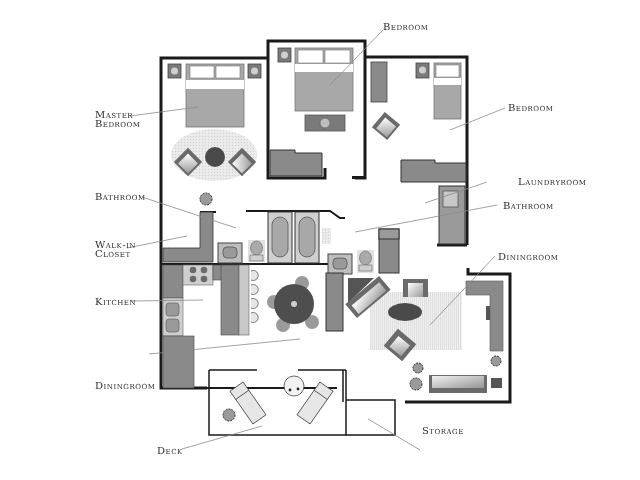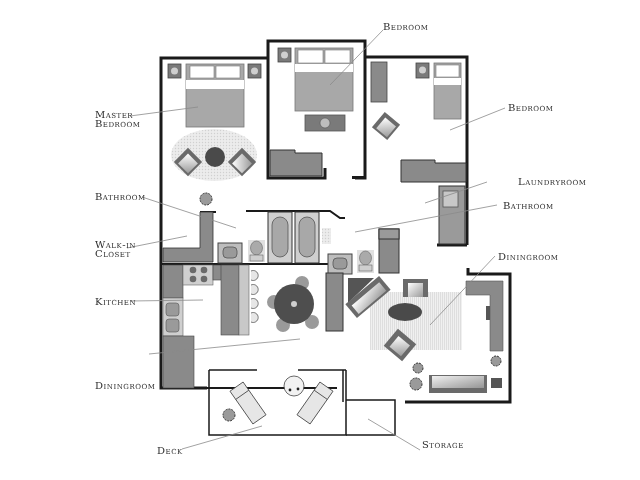--- a/index.html
+++ b/index.html
@@ -227,13 +227,13 @@
 <div class="label" style="left:508px; top:103px;">Bedroom</div>
 <div class="label" style="left:95px; top:192px;">Bathroom</div>
 <div class="label" style="left:518px; top:177px;">Laundryroom</div>
 <div class="label" style="left:503px; top:201px;">Bathroom</div>
 <div class="label" style="left:95px; top:232px;margin-top:8px;">Walk-in
 Closet</div>
 <div class="label" style="left:498px; top:252px;">Diningroom</div>
 <div class="label" style="left:95px; top:297px;">Kitchen</div>
 <div class="label" style="left:95px; top:350px;margin-top:31px;">Diningroom</div>
 <div class="label" style="left:157px; top:446px;">Deck</div>
-<div class="label" style="left:422px; top:440px;">Storage</div>
+<div class="label" style="left:422px; top:426px;">Storage</div>
 
 </body></html>

